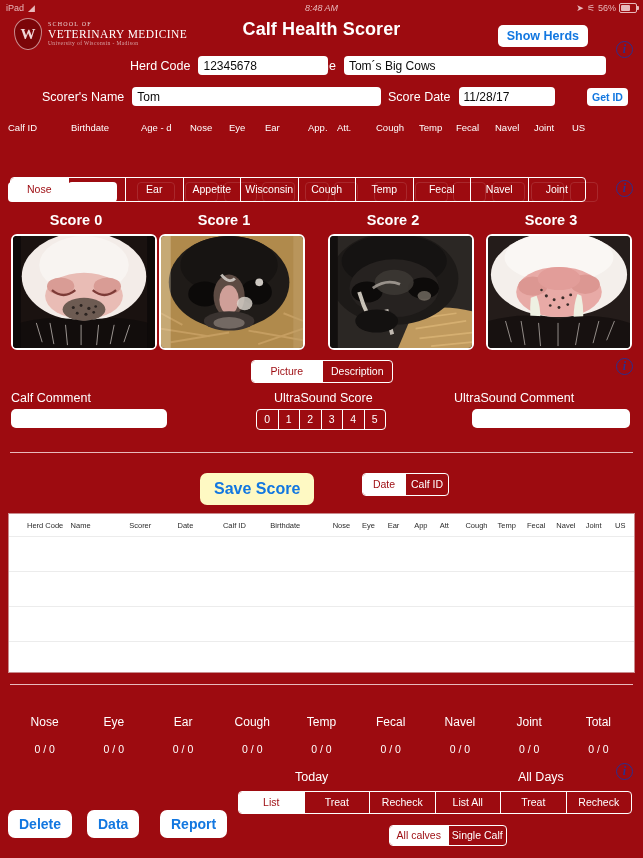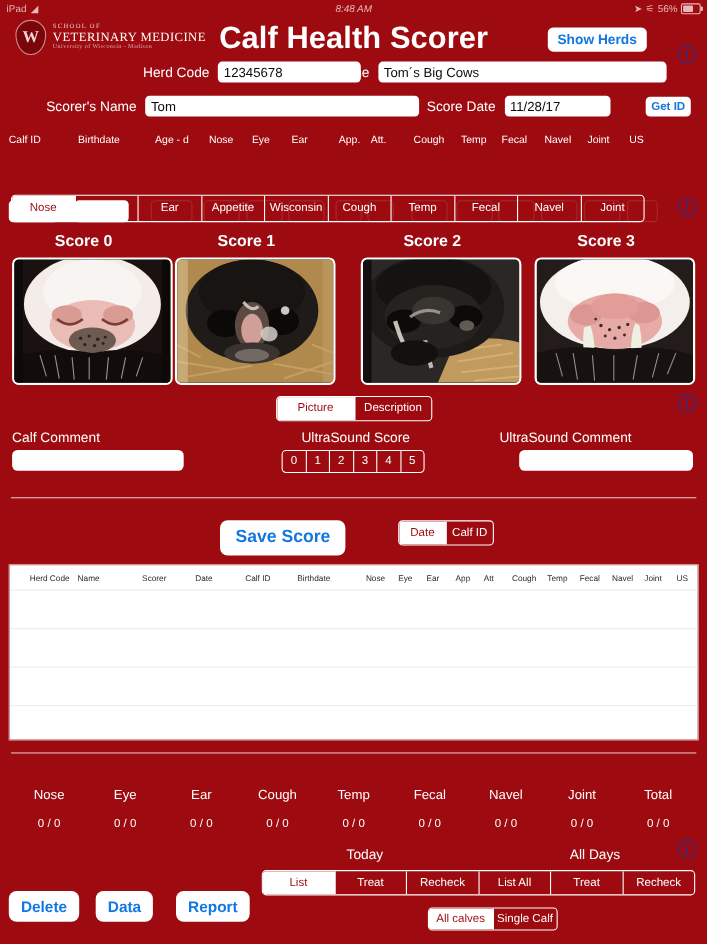--- a/index.html
+++ b/index.html
@@ -110,21 +110,21 @@
     font-size: 5.5px;
     letter-spacing: 0.4px;
     color: #d9a9ab;
     font-family: "Liberation Serif", serif;
     margin-top: 1px;
   }
   .app-title {
     position: absolute;
     left: 0; right: 0; top: 3px;
     text-align: center;
-    font-size: 28px;
+    font-size: 18px;
     font-weight: bold;
     letter-spacing: 0.1px;
     pointer-events: none;
   }
   .show-herds {
     position: absolute;
     right: 55px; top: 9px;
     background: #ffffff;
     color: #1277e0;
     font-size: 12.5px;
@@ -293,21 +293,21 @@
     position: absolute;
     left: 10px; right: 10px;
     height: 1px;
     background: #e8b9bb;
   }
 
   
   .save-btn {
     position: absolute;
     left: 200px; top: 473px;
-    background: #ffffff;
+    background: #fef9c3;
     color: #1277e0;
     font-size: 16px;
     font-weight: bold;
     border: none;
     border-radius: 7px;
     padding: 7px 14px;
     cursor: pointer;
     font-family: "Liberation Sans", sans-serif;
   }
   .seg-sort {
@@ -719,21 +719,21 @@
     <div class="sum-cell">
       <div class="h">Joint</div>
       <div class="v">0 / 0</div>
     </div>
     <div class="sum-cell">
       <div class="h">Total</div>
       <div class="v">0 / 0</div>
     </div>
   </div>
 
-  <div class="period-lbl" style="left:295px; top:770px;margin-left:20px;">Today</div>
+  <div class="period-lbl" style="left:295px; top:770px;">Today</div>
   <div class="period-lbl" style="left:518px; top:770px;">All Days</div>
   <div class="info-ico info-abs" style="right:10px; top:763px;">i</div>
 
   <div class="seg seg-list">
     <div class="on">List</div>
     <div>Treat</div>
     <div>Recheck</div>
     <div>List All</div>
     <div>Treat</div>
     <div>Recheck</div>

